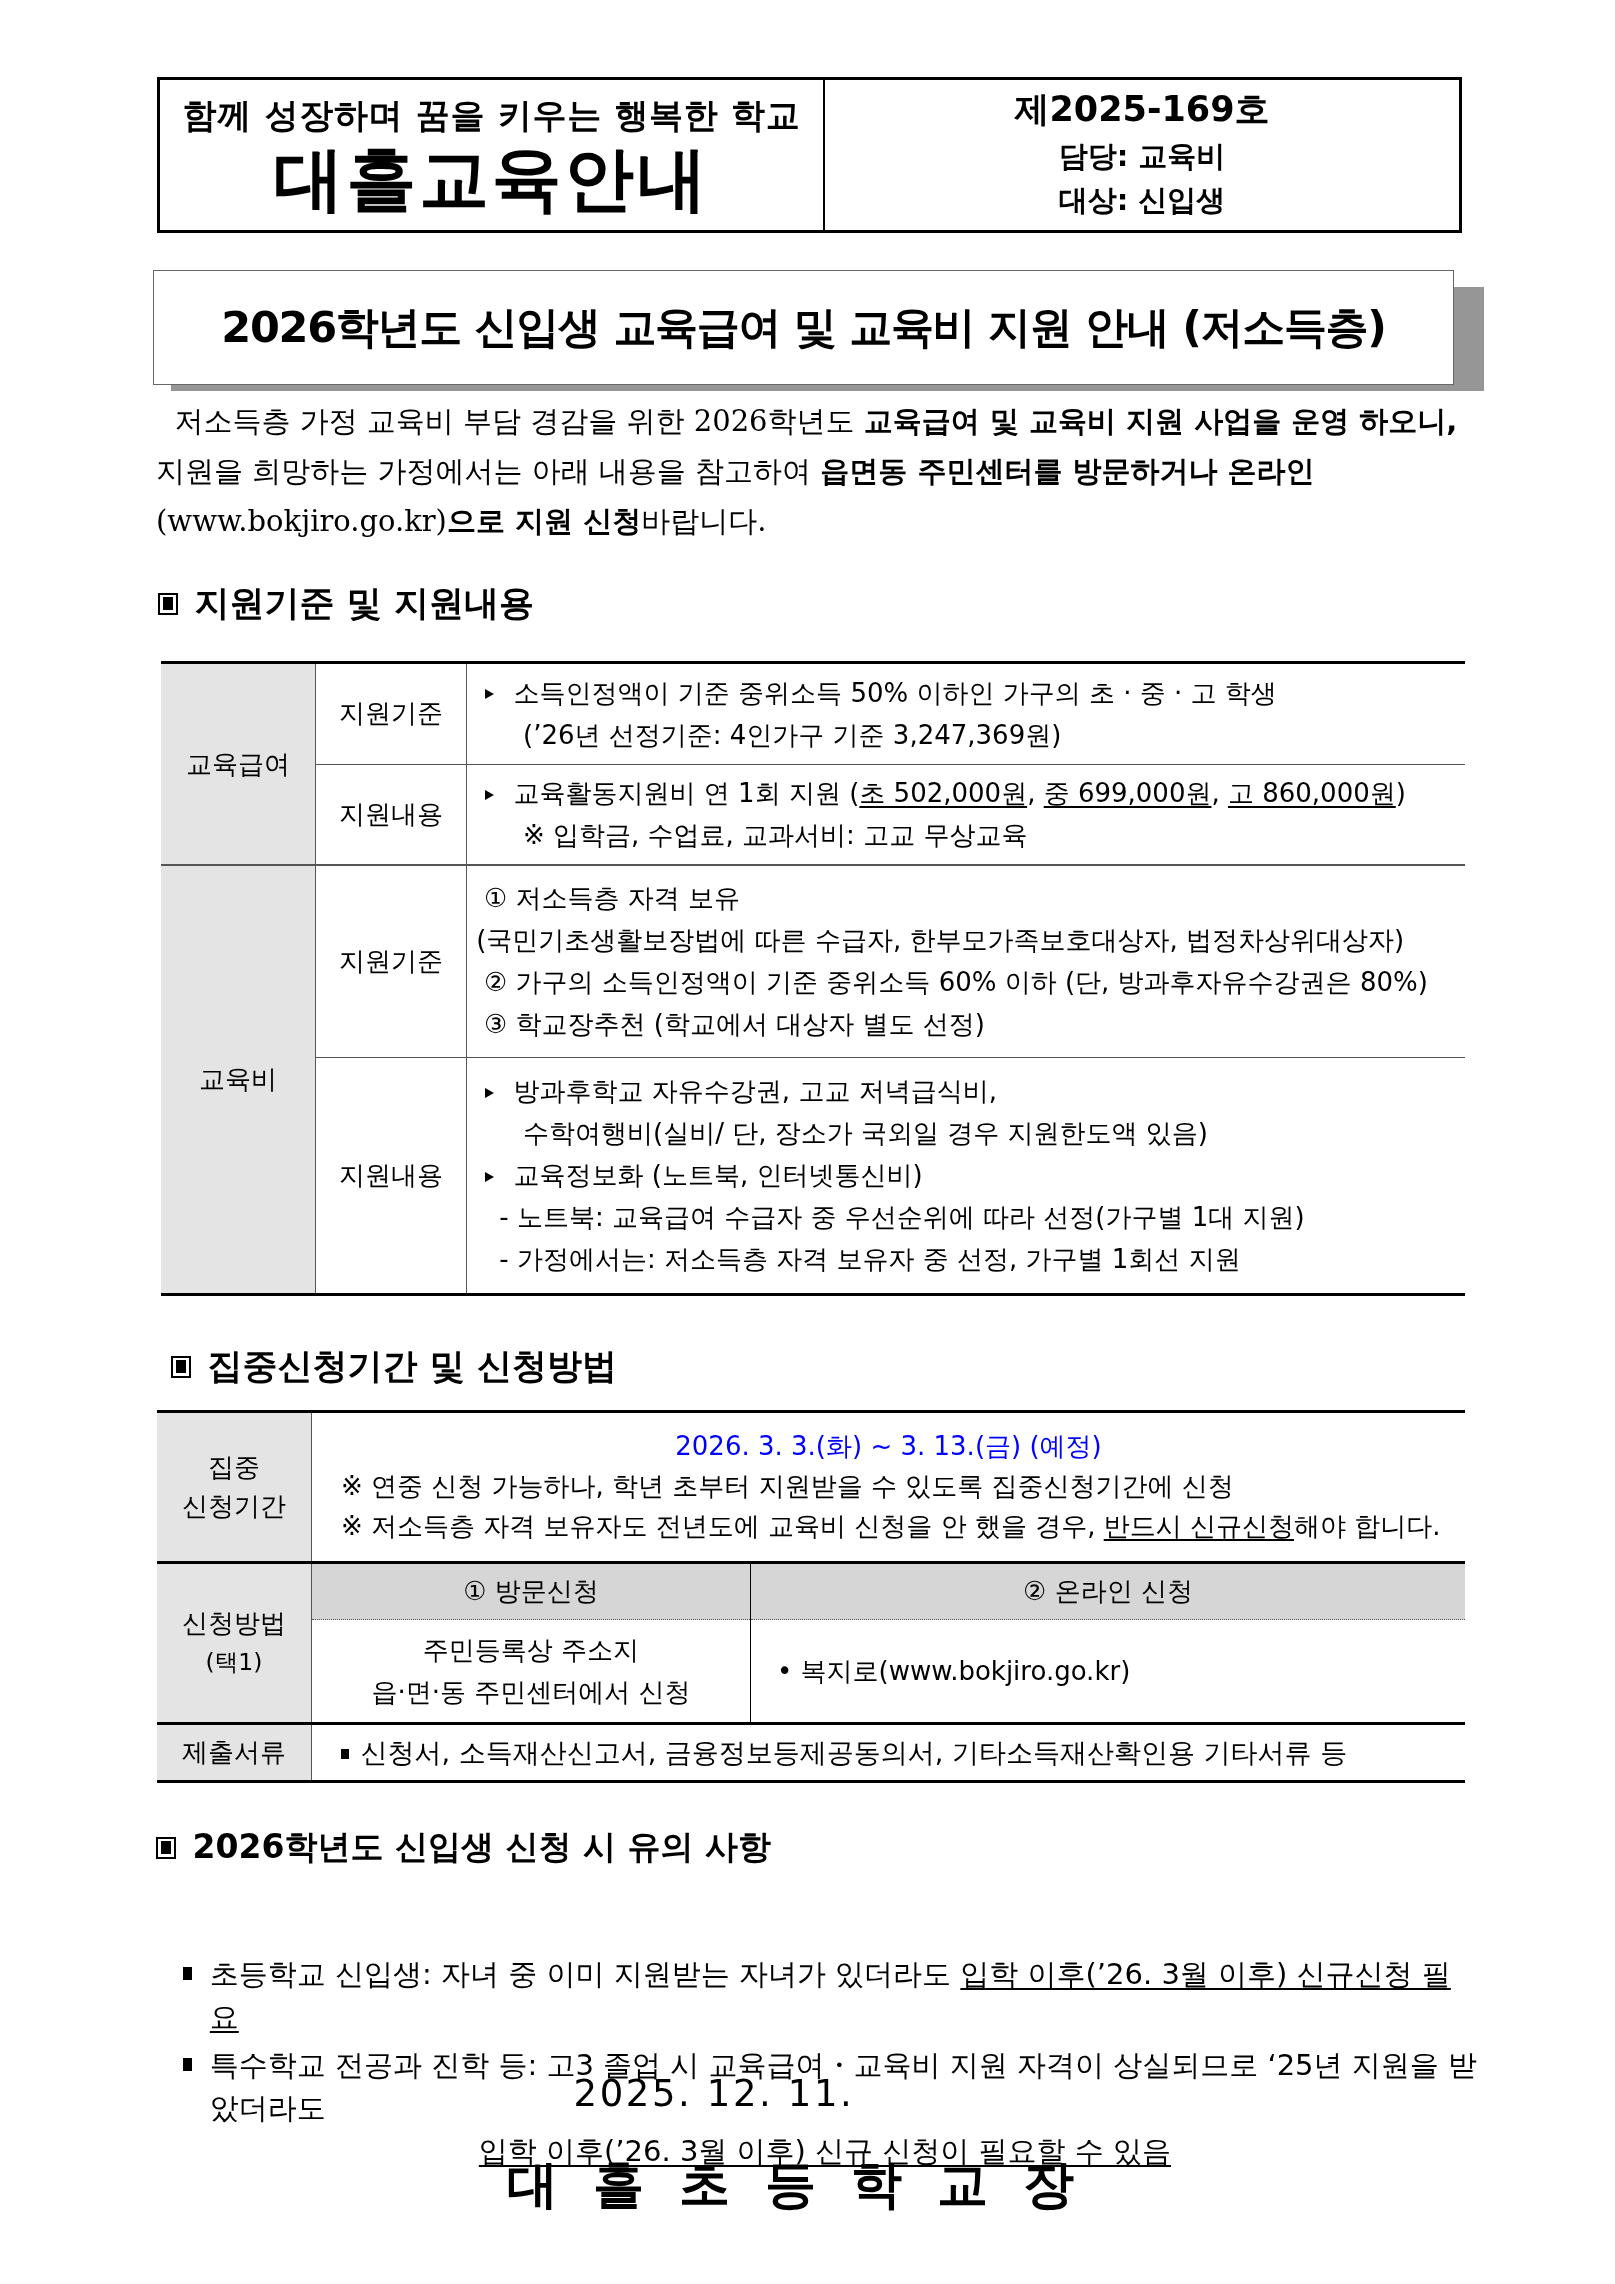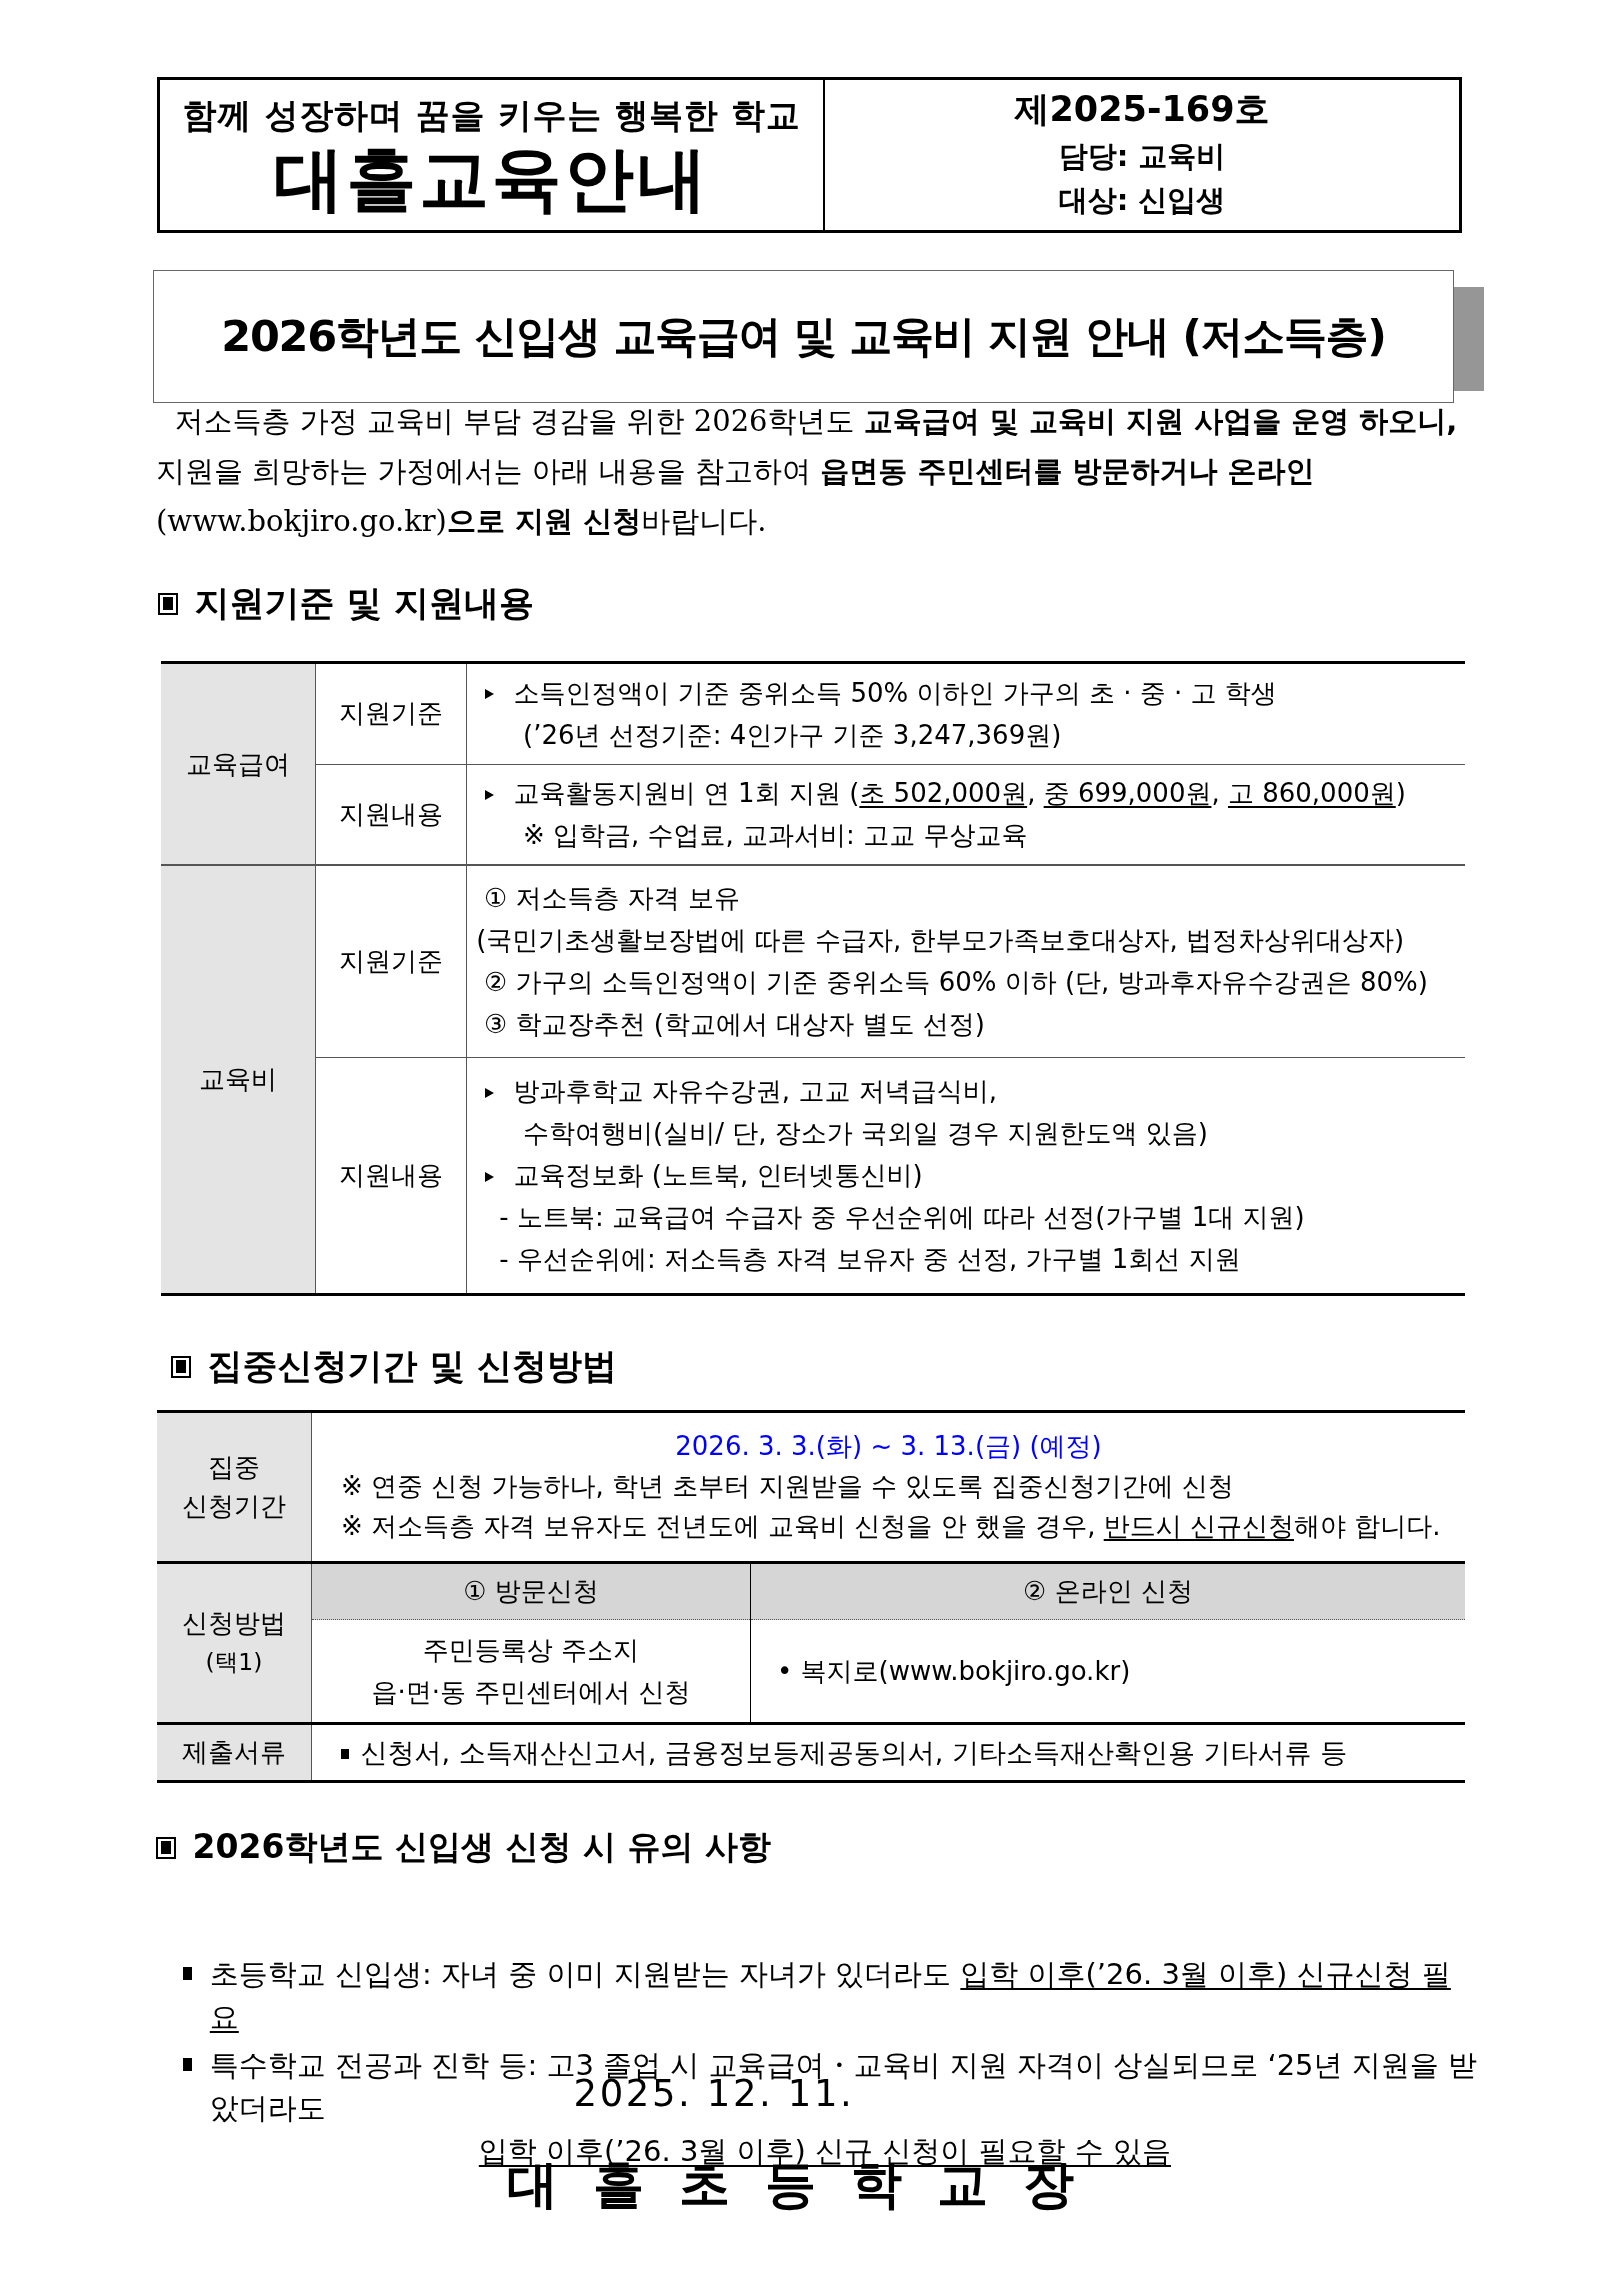--- a/index.html
+++ b/index.html
@@ -14,21 +14,21 @@
   .hdr-motto { font-size:23.5px; font-weight:bold; letter-spacing:-1.3px; }
   .hdr-mid { width:665px; border-right:2px solid #000; box-sizing:border-box; display:flex; flex-direction:column; align-items:center; justify-content:center; }
   .hdr-slogan { font-size:34px; font-weight:bold; letter-spacing:0.7px; margin-bottom:3.9px; }
   .hdr-title { font-size:70px; font-weight:bold; letter-spacing:2.6px; line-height:1.05; }
   .hdr-right { flex:1; display:flex; flex-direction:column; align-items:center; justify-content:space-around; padding:3.9px 0 6.5px; }
   .hdr-no { font-size:35px; font-weight:bold; }
   .hdr-meta { font-size:29px; font-weight:bold; }
 
   
   .banner-shadow { left:171px; top:287px; width:1313px; height:104px; background:#969696; }
-  .banner { left:153px; top:270px; width:1301px; height:133px; background:#fff; border:1.3px solid #666; box-sizing:border-box; display:flex; align-items:center; justify-content:center; }
+  .banner { left:153px; top:270px; width:1301px; height:115px; background:#fff; border:1.3px solid #666; box-sizing:border-box; display:flex; align-items:center; justify-content:center; }
   .banner-text { font-size:43px; font-weight:bold; letter-spacing:-1.3px; }
 
   
   .intro { left:156px; top:396px; width:1307px; font-family:"DejaVu Serif","Liberation Serif",serif; font-size:29px; line-height:50px; text-align:justify; }
   .intro b { font-family:"DejaVu Sans","Liberation Sans",sans-serif; }
 
   
   .sec { font-size:35px; font-weight:bold; display:flex; align-items:center; gap:17px; }
   .sec-icon { width:19.6px; height:22px; border:2px solid #000; box-sizing:border-box; display:inline-flex; align-items:center; justify-content:center; }
   .sec-icon i { width:10.4px; height:13px; background:#000; display:block; }
@@ -131,21 +131,21 @@
         <div>③ 학교장추천 (학교에서 대상자 별도 선정)</div>
       </td>
     </tr>
     <tr class="last" style="height:237px;">
       <td class="sub">지원내용</td>
       <td class="body">
         <div><span class="tri"></span><span>방과후학교 자유수강권, 고교 저녁급식비,</span></div>
         <div class="indent">수학여행비(실비/ 단, 장소가 국외일 경우 지원한도액 있음)</div>
         <div><span class="tri"></span><span>교육정보화 (노트북, 인터넷통신비)</span></div>
         <div style="padding-left:14.3px;">- 노트북: 교육급여 수급자 중 우선순위에 따라 선정(가구별 1대 지원)</div>
-        <div style="padding-left:14.3px;">- 우선순위에: 저소득층 자격 보유자 중 선정, 가구별 1회선 지원</div>
+        <div style="padding-left:14.3px;">- 가정에서는: 저소득층 자격 보유자 중 선정, 가구별 1회선 지원</div>
       </td>
     </tr>
   </tbody>
     </table>
 </div>
 
 <div class="abs sec" style="left:171px; top:1343px;">
   <span class="sec-icon">
       <i></i>
     </span>

